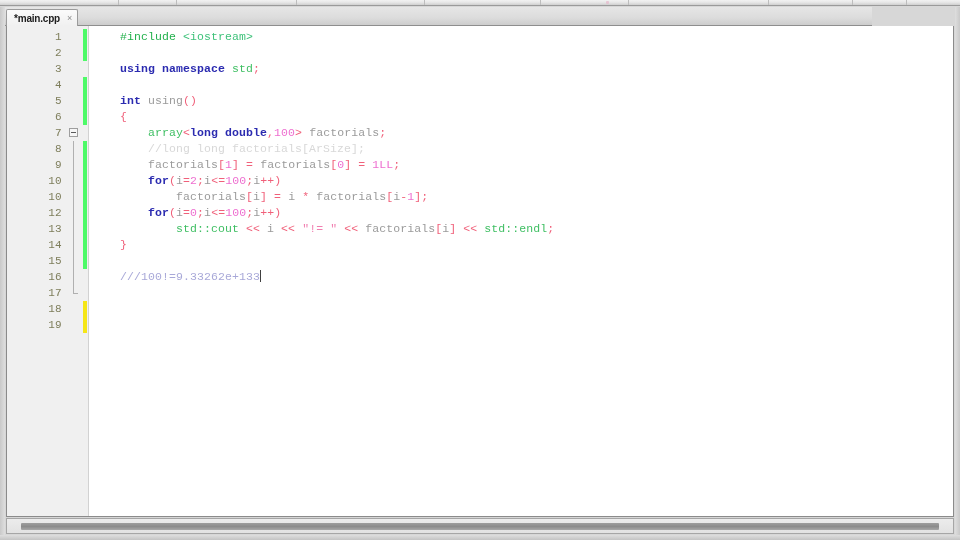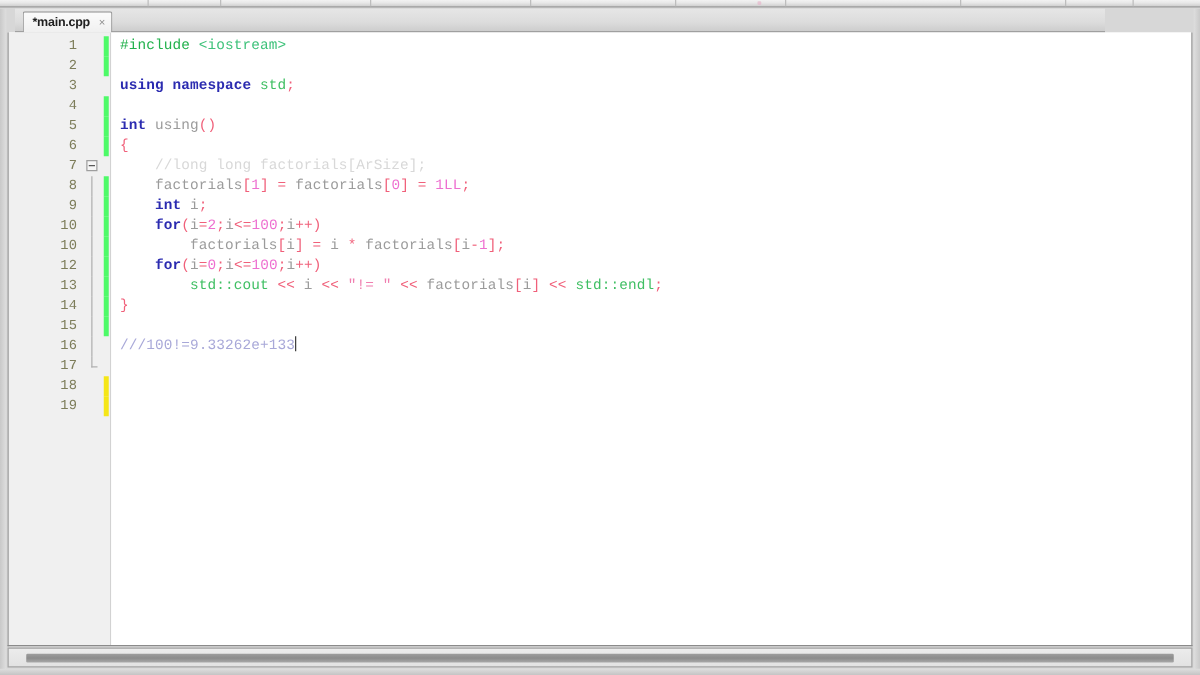--- a/index.html
+++ b/index.html
@@ -40,21 +40,21 @@
     position: absolute;
     top: 1px; width: 3px; height: 3px;
     background: #e6b9cc;
     border-radius: 1px;
     opacity: .75;
   }
 
   
   #tab-bar {
     position: absolute;
-    left: 12px; top: 7px;
+    left: 0; top: 7px;
     width: 872px; height: 19px;
     background: linear-gradient(to bottom, #e6e6e6 0%, #dcdcdc 60%, #cdcdcd 100%);
     border-bottom: 1px solid #8e8e8e;
     box-sizing: border-box;
   }
   #tab-main {
     position: absolute;
     left: 6px; top: 2px;
     height: 17px;
     display: flex;
@@ -197,20 +197,21 @@
   .code-line {
     position: relative;
     height: 16px;
     line-height: 16px;
     padding-left: 7px;
     font-family: "Liberation Mono", "DejaVu Sans Mono", monospace;
     font-size: 11.5px;
     white-space: pre;
     color: #909090;
     letter-spacing: 0.1px;
+    margin-left: 24px;
   }
 
   
   .t-pre      { color: #22b14c; }                       
   .t-hdr      { color: #3ec27a; }                       
   .t-kw       { color: #2b2bb0; font-weight: bold; }
   .t-id       { color: #9b9b9b; }                       
   .t-fn       { color: #9b9b9b; }
   .t-std      { color: #3fbf63; }                       
   .t-num      { color: #ee6fd0; }                       
@@ -401,26 +402,26 @@
           <div class="code-line"> </div>
 
           <div class="code-line"><span class="t-kw">using namespace</span> <span class="t-std">std</span><span class="t-punct">;</span></div>
 
           <div class="code-line"> </div>
 
           <div class="code-line"><span class="t-kw">int</span> <span class="t-fn">using</span><span class="t-punct">()</span></div>
 
           <div class="code-line"><span class="t-punct">{</span></div>
 
+          <div class="code-line">    <span class="t-std">array</span><span class="t-op">&lt;</span><span class="t-kw">long double</span><span class="t-op">,</span><span class="t-num">100</span><span class="t-op">&gt;</span> <span class="t-id">factorials</span><span class="t-punct">;</span></div>
 
           <div class="code-line">    <span class="t-cmt">//long long factorials[ArSize];</span></div>
 
           <div class="code-line">    <span class="t-id">factorials</span><span class="t-punct">[</span><span class="t-num">1</span><span class="t-punct">]</span> <span class="t-op">=</span> <span class="t-id">factorials</span><span class="t-punct">[</span><span class="t-num">0</span><span class="t-punct">]</span> <span class="t-op">=</span> <span class="t-num">1LL</span><span class="t-punct">;</span></div>
 
-          <div class="code-line">    <span class="t-kw">int</span> <span class="t-id">i</span><span class="t-punct">;</span></div>
 
           <div class="code-line">    <span class="t-kw">for</span><span class="t-punct">(</span><span class="t-id">i</span><span class="t-op">=</span><span class="t-num">2</span><span class="t-punct">;</span><span class="t-id">i</span><span class="t-op">&lt;=</span><span class="t-num">100</span><span class="t-punct">;</span><span class="t-id">i</span><span class="t-op">++</span><span class="t-punct">)</span></div>
 
           <div class="code-line">        <span class="t-id">factorials</span><span class="t-punct">[</span><span class="t-id">i</span><span class="t-punct">]</span> <span class="t-op">=</span> <span class="t-id">i</span> <span class="t-op">*</span> <span class="t-id">factorials</span><span class="t-punct">[</span><span class="t-id">i</span><span class="t-op">-</span><span class="t-num">1</span><span class="t-punct">];</span></div>
 
           <div class="code-line">    <span class="t-kw">for</span><span class="t-punct">(</span><span class="t-id">i</span><span class="t-op">=</span><span class="t-num">0</span><span class="t-punct">;</span><span class="t-id">i</span><span class="t-op">&lt;=</span><span class="t-num">100</span><span class="t-punct">;</span><span class="t-id">i</span><span class="t-op">++</span><span class="t-punct">)</span></div>
 
           <div class="code-line">        <span class="t-std">std::cout</span> <span class="t-op">&lt;&lt;</span> <span class="t-id">i</span> <span class="t-op">&lt;&lt;</span> <span class="t-str">"!= "</span> <span class="t-op">&lt;&lt;</span> <span class="t-id">factorials</span><span class="t-punct">[</span><span class="t-id">i</span><span class="t-punct">]</span> <span class="t-op">&lt;&lt;</span> <span class="t-std">std::endl</span><span class="t-punct">;</span></div>
 
 

